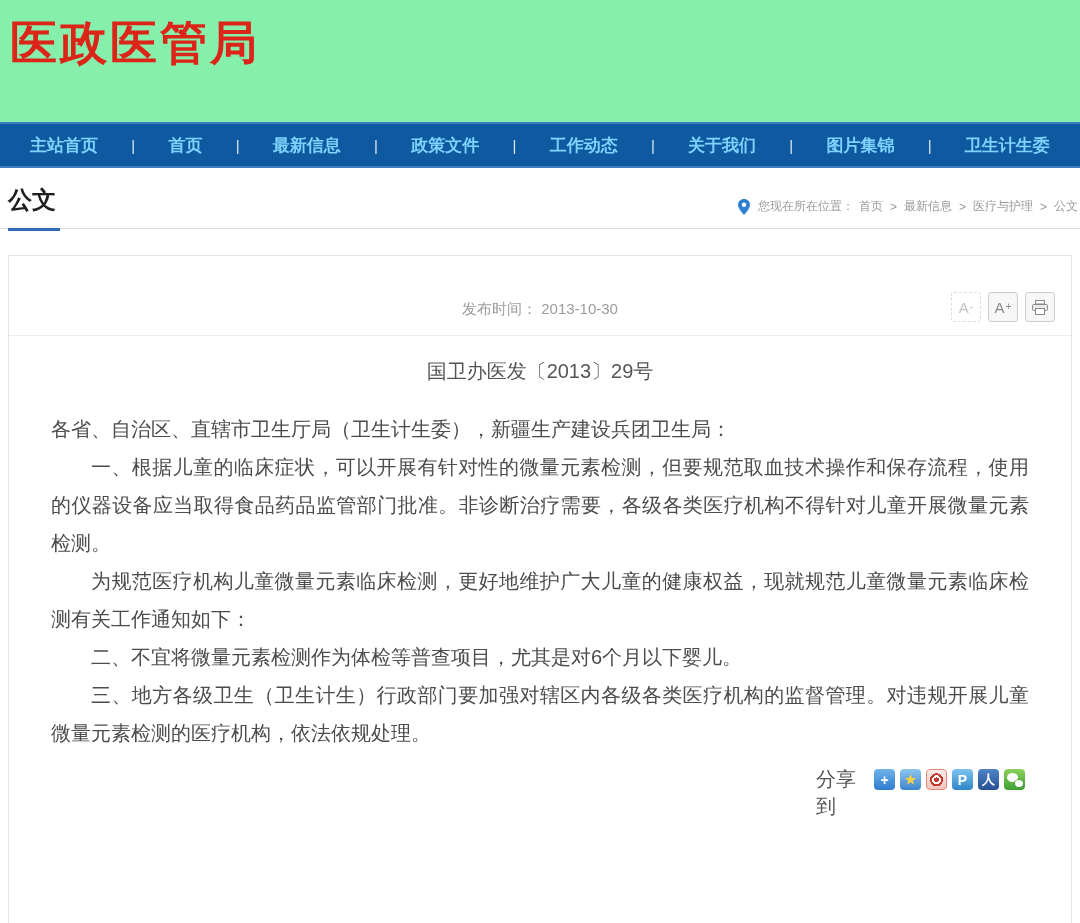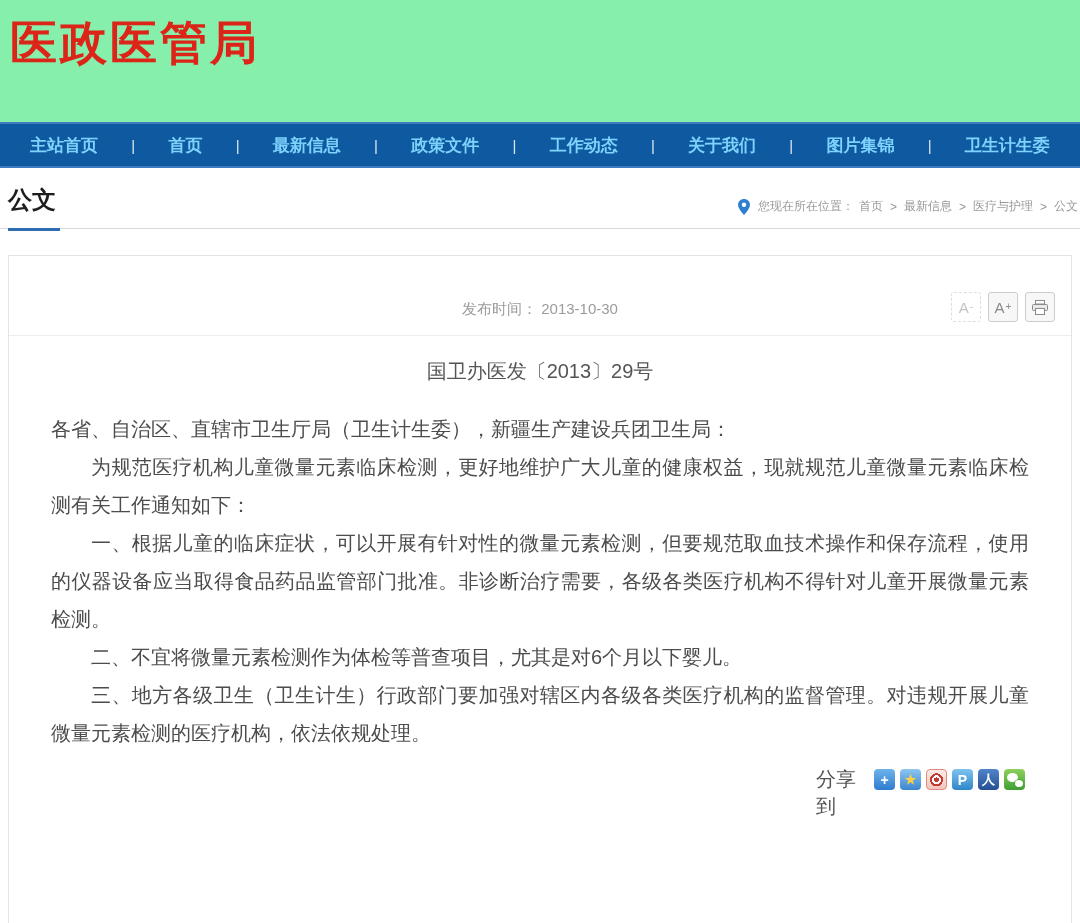--- a/index.html
+++ b/index.html
@@ -216,22 +216,22 @@
       </button>
     </span>
   </div>
 
   <div class="meta-divider"></div>
 
   <div class="doc-number">国卫办医发〔2013〕29号</div>
 
   <div class="article-body">
     <p>各省、自治区、直辖市卫生厅局（卫生计生委），新疆生产建设兵团卫生局：</p>
+    <p class="indent">一、根据儿童的临床症状，可以开展有针对性的微量元素检测，但要规范取血技术操作和保存流程，使用的仪器设备应当取得食品药品监管部门批准。非诊断治疗需要，各级各类医疗机构不得针对儿童开展微量元素检测。</p>
     <p class="indent">为规范医疗机构儿童微量元素临床检测，更好地维护广大儿童的健康权益，现就规范儿童微量元素临床检测有关工作通知如下：</p>
-    <p class="indent">一、根据儿童的临床症状，可以开展有针对性的微量元素检测，但要规范取血技术操作和保存流程，使用的仪器设备应当取得食品药品监管部门批准。非诊断治疗需要，各级各类医疗机构不得针对儿童开展微量元素检测。</p>
     <p class="indent">二、不宜将微量元素检测作为体检等普查项目，尤其是对6个月以下婴儿。</p>
     <p class="indent">三、地方各级卫生（卫生计生）行政部门要加强对辖区内各级各类医疗机构的监督管理。对违规开展儿童微量元素检测的医疗机构，依法依规处理。</p>
   </div>
 
 
   <div class="share-row">
     <div class="share-label">分享到</div>
     <div class="share-icons">
       <span class="s-icon i-more">
           <span>+</span>

